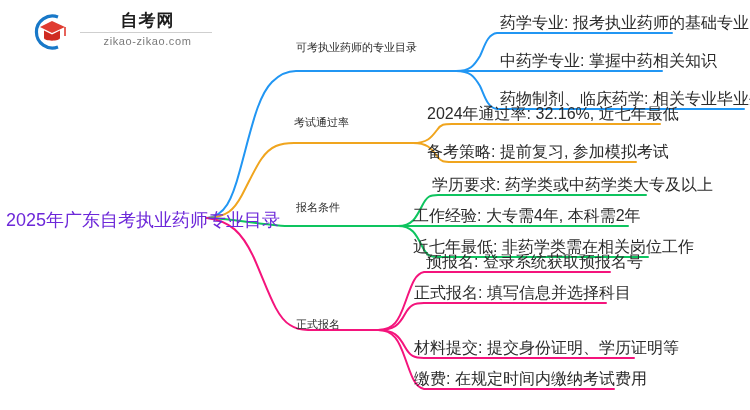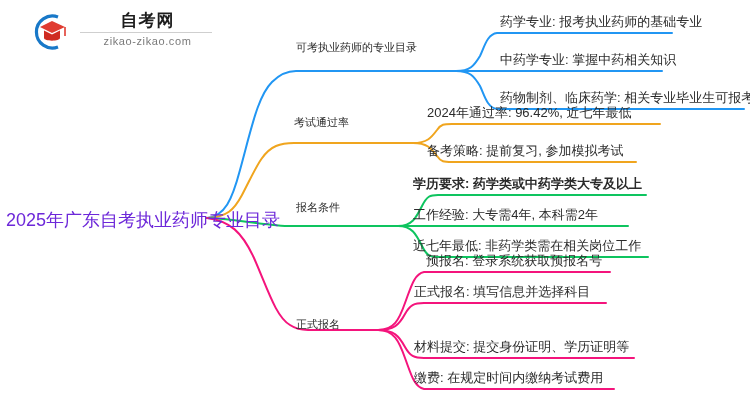--- a/index.html
+++ b/index.html
@@ -39,21 +39,21 @@
   }
   .root-text {
     font-size: 18px;
     color: #6d28d9;
   }
   .branch-text {
     font-size: 11px;
     color: #2b2b2b;
   }
   .leaf-text {
-    font-size: 13px;
+    font-size: 16px;
     color: #2b2b2b;
     text-align: right;
   }
   
   #logo-watermark {
     position: absolute;
     left: 28px;
     top: 8px;
     width: 190px;
     height: 48px;
@@ -129,24 +129,24 @@
 
   <div class="node-text branch-text" style="left:296px; top:42px;">可考执业药师的专业目录</div>
   <div class="node-text branch-text" style="left:294px; top:117px;">考试通过率</div>
   <div class="node-text branch-text" style="left:296px; top:202px;">报名条件</div>
   <div class="node-text branch-text" style="left:296px; top:319px;">正式报名</div>
 
   <div class="node-text leaf-text" style="left:500px; top:15px;">药学专业: 报考执业药师的基础专业</div>
   <div class="node-text leaf-text" style="left:500px; top:53px;">中药学专业: 掌握中药相关知识</div>
   <div class="node-text leaf-text" style="left:500px; top:91px;">药物制剂、临床药学: 相关专业毕业生可报考</div>
 
-  <div class="node-text leaf-text" style="left:427px; top:106px;">2024年通过率: 96.42%, 近七年最低</div>
+  <div class="node-text leaf-text" style="left:427px; top:106px;">2024年通过率: 32.16%, 近七年最低</div>
   <div class="node-text leaf-text" style="left:427px; top:144px;">备考策略: 提前复习, 参加模拟考试</div>
 
-  <div class="node-text leaf-text" style="left:413px; top:177px;font-weight:bold;">学历要求: 药学类或中药学类大专及以上</div>
+  <div class="node-text leaf-text" style="left:432px; top:177px;">学历要求: 药学类或中药学类大专及以上</div>
   <div class="node-text leaf-text" style="left:413px; top:208px;">工作经验: 大专需4年, 本科需2年</div>
   <div class="node-text leaf-text" style="left:413px; top:239px;">近七年最低: 非药学类需在相关岗位工作</div>
 
   <div class="node-text leaf-text" style="left:414px; top:254px;margin-left:12px;">预报名: 登录系统获取预报名号</div>
   <div class="node-text leaf-text" style="left:414px; top:285px;">正式报名: 填写信息并选择科目</div>
   <div class="node-text leaf-text" style="left:414px; top:340px;">材料提交: 提交身份证明、学历证明等</div>
   <div class="node-text leaf-text" style="left:414px; top:371px;">缴费: 在规定时间内缴纳考试费用</div>
 
   <div id="logo-watermark">
     <svg class="logo-mark" viewBox="0 0 44 44">

